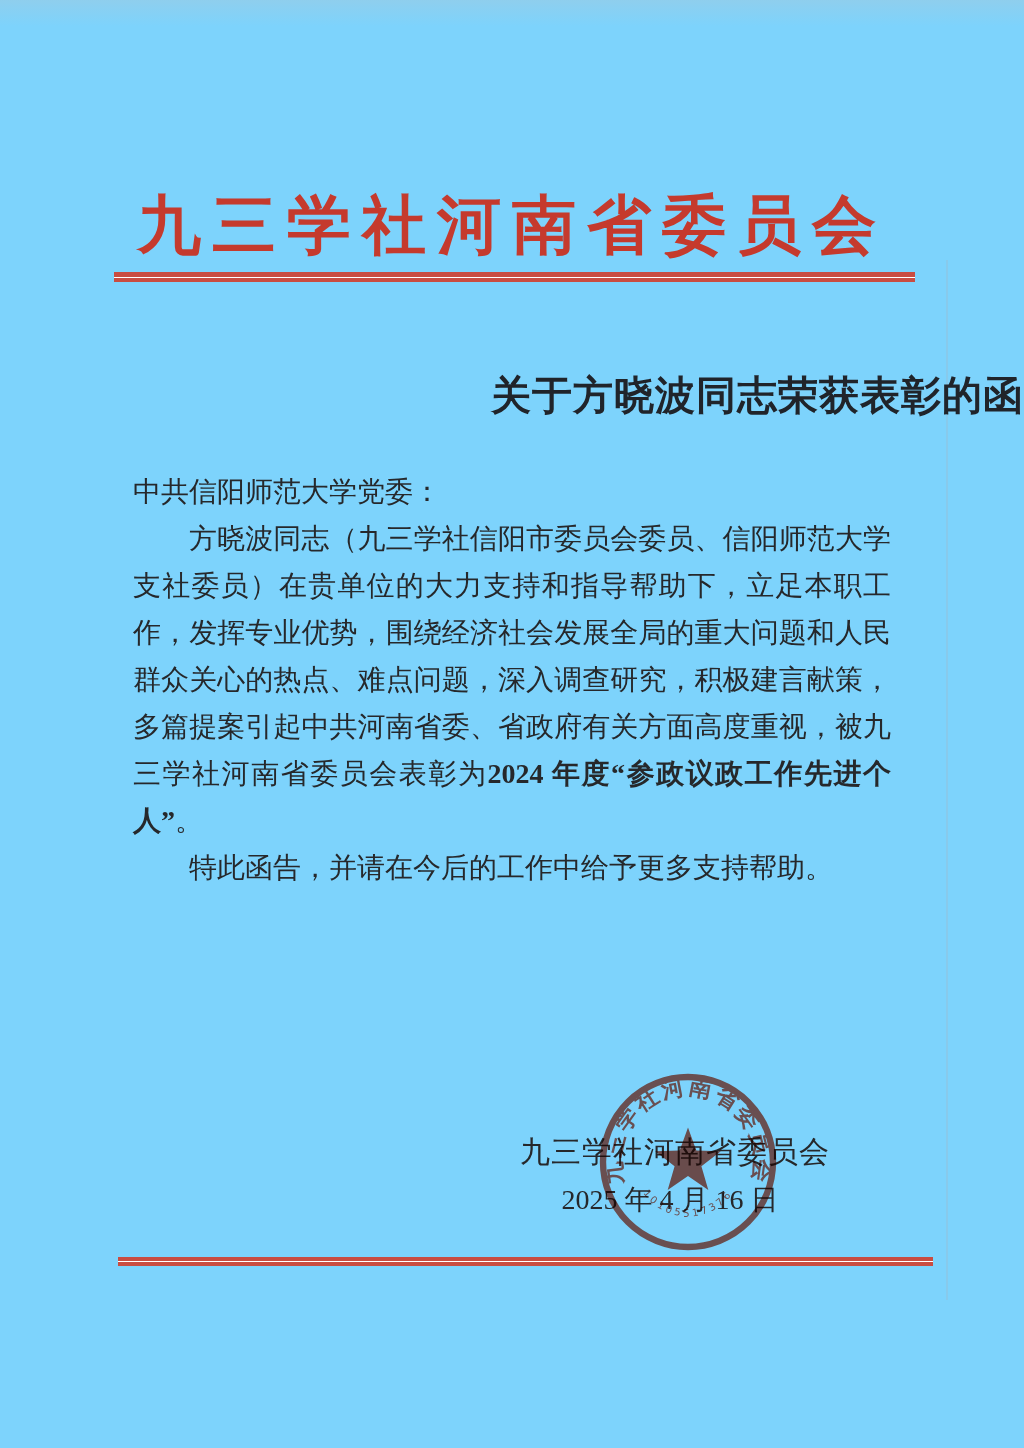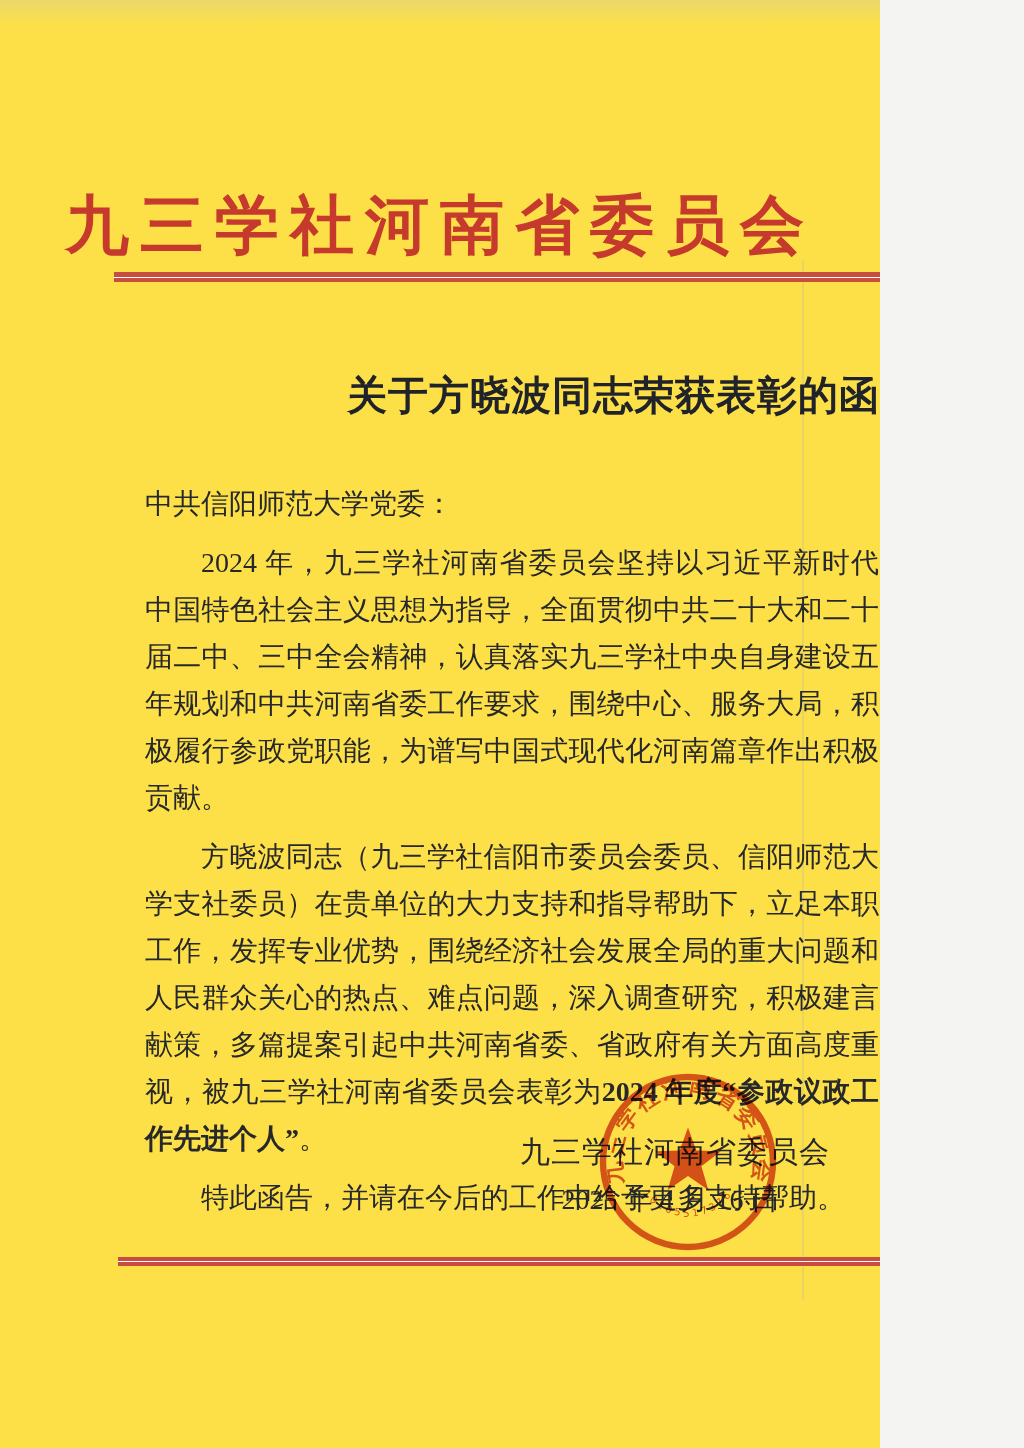--- a/index.html
+++ b/index.html
@@ -3,22 +3,22 @@
 <meta charset="utf-8">
 <style>
   html, body { margin: 0; padding: 0; }
   body {
     width: 1024px; height: 1448px;
     background: #f4f4f2;
     font-family: "Liberation Serif", "DejaVu Serif", serif;
   }
   .page {
     position: relative;
-    width: 880px; height: 1448px;
-    background: #fde047;
+    width: 1024px; height: 1448px;
+    background: #7dd3fc;
     overflow: hidden;
   }
   
   .scan-top {
     position: absolute; top: 0; left: 0; width: 100%; height: 26px;
     background: linear-gradient(to bottom, rgba(190,195,200,0.28), rgba(255,255,255,0));
   }
   .scan-right {
     position: absolute; top: 260px; right: 76px; width: 2px; height: 1040px;
     background: rgba(170,175,185,0.25);
@@ -47,21 +47,21 @@
     color: #20242a;
     letter-spacing: 1px;
     white-space: nowrap;
   }
   .letter-body {
     position: absolute; top: 468px; left: 133px; width: 758px;
     font-size: 28px; line-height: 47px;
     color: #26282b;
     text-align: justify;
   }
-  .letter-body p { margin: 12px; }
+  .letter-body p { margin: 0; }
   .letter-body p.indent { text-indent: 2em; }
   .letter-body .bold { font-weight: bold; }
   .sign-block {
     position: absolute; top: 1132px; left: 520px; width: 300px;
     text-align: center; color: #26282b;
   }
   .sign-name { font-size: 30px; line-height: 40px; letter-spacing: 1px; white-space: nowrap; }
   .sign-date { font-size: 28px; line-height: 40px; margin-top: 8px; white-space: nowrap; font-family: Liberation Serif, serif; }
   .seal {
     position: absolute; top: 1062px; left: 588px; width: 200px; height: 200px;
@@ -79,21 +79,20 @@
   <div class="scan-right"></div>
 
   <div class="org-title">九三学社河南省委员会</div>
 
   <div class="rule rule-top"></div>
 
   <div class="doc-title">关于方晓波同志荣获表彰的函</div>
 
   <div class="letter-body">
     <p>中共信阳师范大学党委：</p>
-    <p class="indent">2024 年，九三学社河南省委员会坚持以习近平新时代中国特色社会主义思想为指导，全面贯彻中共二十大和二十届二中、三中全会精神，认真落实九三学社中央自身建设五年规划和中共河南省委工作要求，围绕中心、服务大局，积极履行参政党职能，为谱写中国式现代化河南篇章作出积极贡献。</p>
     <p class="indent"><span>方晓波同志（九三学社信阳市委员会委员、信阳师范大学支社委员）在贵单位的大力支持和指导帮助下，立足本职工作，发挥专业优势，围绕经济社会发展全局的重大问题和人民群众关心的热点、难点问题，深入调查研究，积极建言献策，多篇提案引起中共河南省委、省政府有关方面高度重视，被九三学社河南省委员会表彰为</span><span class="bold">2024 年度“参政议政工作先进个人”</span><span>。</span></p>
     <p class="indent">特此函告，并请在今后的工作中给予更多支持帮助。</p>
   </div>
 
   <div class="sign-block">
     <div class="sign-name">九三学社河南省委员会</div>
     <div class="sign-date">2025 年 4 月 16 日</div>
   </div>
 
   <svg class="seal" viewBox="0 0 220 220">

